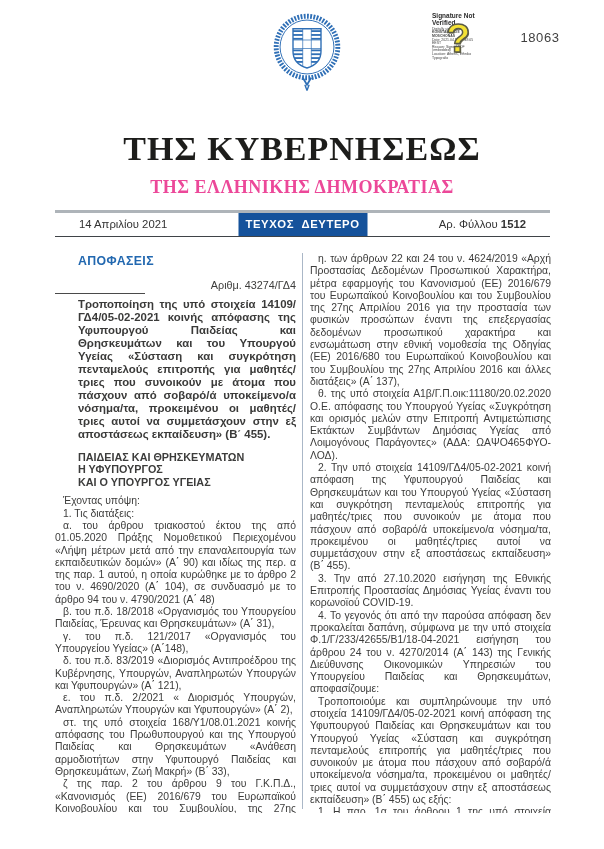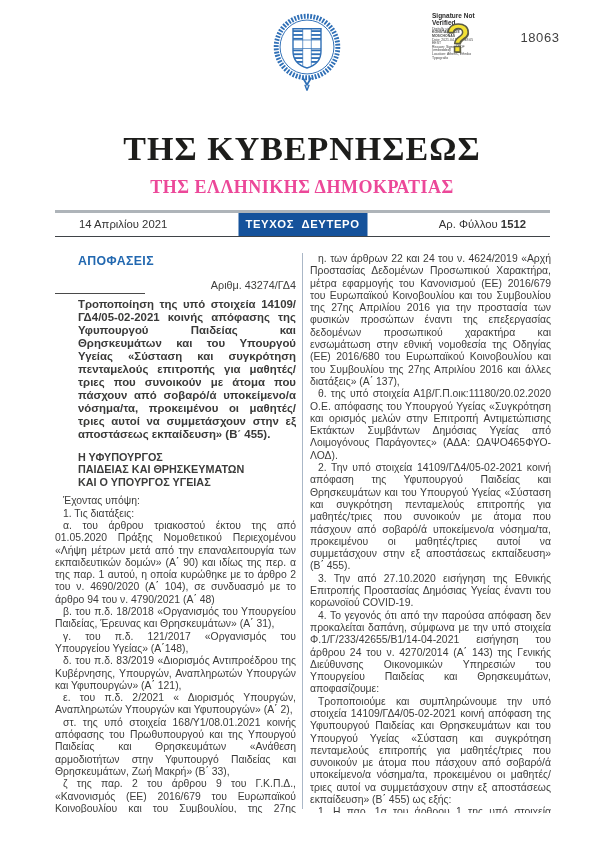--- a/index.html
+++ b/index.html
@@ -126,39 +126,39 @@
   </div>
 
   <div class="col-divider"></div>
 
   <div class="col col-left">
     <div class="section-heading">ΑΠΟΦΑΣΕΙΣ</div>
     <div class="decision-number">Αριθμ. 43274/ΓΔ4</div>
     <div class="decision-rule"></div>
     <div class="decision-title">Τροποποίηση της υπό στοιχεία 14109/ΓΔ4/05-02-2021 κοινής απόφασης της Υφυπουργού Παιδείας και Θρησκευμάτων και του Υπουργού Υγείας «Σύσταση και συγκρότηση πενταμελούς επιτροπής για μαθητές/τριες που συνοικούν με άτομα που πάσχουν από σοβαρό/ά υποκείμενο/α νόσημα/τα, προκειμένου οι μαθητές/τριες αυτοί να συμμετάσχουν στην εξ αποστάσεως εκπαίδευση» (Β΄ 455).</div>
     <div class="authority">
+      <div>ΠΑΙΔΕΙΑΣ ΚΑΙ ΘΡΗΣΚΕΥΜΑΤΩΝ</div>
       <div>Η ΥΦΥΠΟΥΡΓΟΣ</div>
-      <div>ΠΑΙΔΕΙΑΣ ΚΑΙ ΘΡΗΣΚΕΥΜΑΤΩΝ</div>
       <div>ΚΑΙ Ο ΥΠΟΥΡΓΟΣ ΥΓΕΙΑΣ</div>
     </div>
     <p>Έχοντας υπόψη:</p>
     <p>1. Τις διατάξεις:</p>
     <p>α. του άρθρου τριακοστού έκτου της από 01.05.2020 Πράξης Νομοθετικού Περιεχομένου «Λήψη μέτρων μετά από την επαναλειτουργία των εκπαιδευτικών δομών» (Α΄ 90) και ιδίως της περ. α της παρ. 1 αυτού, η οποία κυρώθηκε με το άρθρο 2 του ν. 4690/2020 (Α΄ 104), σε συνδυασμό με το άρθρο 94 του ν. 4790/2021 (Α΄ 48)</p>
     <p>β. του π.δ. 18/2018 «Οργανισμός του Υπουργείου Παιδείας, Έρευνας και Θρησκευμάτων» (Α΄ 31),</p>
     <p>γ. του π.δ. 121/2017 «Οργανισμός του Υπουργείου Υγείας» (Α΄148),</p>
     <p>δ. του π.δ. 83/2019 «Διορισμός Αντιπροέδρου της Κυβέρνησης, Υπουργών, Αναπληρωτών Υπουργών και Υφυπουργών» (Α΄ 121),</p>
     <p>ε. του π.δ. 2/2021 « Διορισμός Υπουργών, Αναπληρωτών Υπουργών και Υφυπουργών» (Α΄ 2),</p>
     <p>στ. της υπό στοιχεία 168/Υ1/08.01.2021 κοινής απόφασης του Πρωθυπουργού και της Υπουργού Παιδείας και Θρησκευμάτων «Ανάθεση αρμοδιοτήτων στην Υφυπουργό Παιδείας και Θρησκευμάτων, Ζωή Μακρή» (Β΄ 33),</p>
     <p>ζ της παρ. 2 του άρθρου 9 του Γ.Κ.Π.Δ., «Κανονισμός (ΕΕ) 2016/679 του Ευρωπαϊκού Κοινοβουλίου και του Συμβουλίου, της 27ης Απριλίου 2016, για την προστασία των φυσικών προσώπων έναντι της επεξεργασίας των δεδομένων προσωπικού χαρακτήρα και για την ελεύθερη κυκλοφορία των δεδομένων αυτών και την κατάργηση της οδηγίας 95/46/ΕΚ»,</p>
   </div>
 
   <div class="col col-right">
     <p>η. των άρθρων 22 και 24 του ν. 4624/2019 «Αρχή Προστασίας Δεδομένων Προσωπικού Χαρακτήρα, μέτρα εφαρμογής του Κανονισμού (ΕΕ) 2016/679 του Ευρωπαϊκού Κοινοβουλίου και του Συμβουλίου της 27ης Απριλίου 2016 για την προστασία των φυσικών προσώπων έναντι της επεξεργασίας δεδομένων προσωπικού χαρακτήρα και ενσωμάτωση στην εθνική νομοθεσία της Οδηγίας (ΕΕ) 2016/680 του Ευρωπαϊκού Κοινοβουλίου και του Συμβουλίου της 27ης Απριλίου 2016 και άλλες διατάξεις» (Α΄ 137),</p>
     <p>θ. της υπό στοιχεία Α1β/Γ.Π.οικ:11180/20.02.2020 Ο.Ε. απόφασης του Υπουργού Υγείας «Συγκρότηση και ορισμός μελών στην Επιτροπή Αντιμετώπισης Εκτάκτων Συμβάντων Δημόσιας Υγείας από Λοιμογόνους Παράγοντες» (ΑΔΑ: ΩΑΨΟ465ΦΥΟ-ΛΟΔ).</p>
     <p>2. Την υπό στοιχεία 14109/ΓΔ4/05-02-2021 κοινή απόφαση της Υφυπουργού Παιδείας και Θρησκευμάτων και του Υπουργού Υγείας «Σύσταση και συγκρότηση πενταμελούς επιτροπής για μαθητές/τριες που συνοικούν με άτομα που πάσχουν από σοβαρό/ά υποκείμενο/α νόσημα/τα, προκειμένου οι μαθητές/τριες αυτοί να συμμετάσχουν στην εξ αποστάσεως εκπαίδευση» (Β΄ 455).</p>
     <p>3. Την από 27.10.2020 εισήγηση της Εθνικής Επιτροπής Προστασίας Δημόσιας Υγείας έναντι του κορωνοϊού COVID-19.</p>
-    <p>4. Το γεγονός ότι από την παρούσα απόφαση δεν προκαλείται δαπάνη, σύμφωνα με την υπό στοιχεία Φ.1/Γ/233/42655/Β1/14-04-2021 εισήγηση του άρθρου 24 του ν. 4270/2014 (Α΄ 143) της Γενικής Διεύθυνσης Οικονομικών Υπηρεσιών του Υπουργείου Παιδείας και Θρησκευμάτων, αποφασίζουμε:</p>
+    <p>4. Το γεγονός ότι από την παρούσα απόφαση δεν προκαλείται δαπάνη, σύμφωνα με την υπό στοιχεία Φ.1/Γ/233/42655/Β1/18-04-2021 εισήγηση του άρθρου 24 του ν. 4270/2014 (Α΄ 143) της Γενικής Διεύθυνσης Οικονομικών Υπηρεσιών του Υπουργείου Παιδείας και Θρησκευμάτων, αποφασίζουμε:</p>
     <p>Τροποποιούμε και συμπληρώνουμε την υπό στοιχεία 14109/ΓΔ4/05-02-2021 κοινή απόφαση της Υφυπουργού Παιδείας και Θρησκευμάτων και του Υπουργού Υγείας «Σύσταση και συγκρότηση πενταμελούς επιτροπής για μαθητές/τριες που συνοικούν με άτομα που πάσχουν από σοβαρό/ά υποκείμενο/α νόσημα/τα, προκειμένου οι μαθητές/τριες αυτοί να συμμετάσχουν στην εξ αποστάσεως εκπαίδευση» (Β΄ 455) ως εξής:</p>
     <p>1. Η παρ. 1α του άρθρου 1 της υπό στοιχεία 14109/ΓΔ4/05-02-2021 κοινής απόφασης αντικαθίσταται ως εξής:</p>
 
   </div>
 
 </div>
 
 </body></html>

